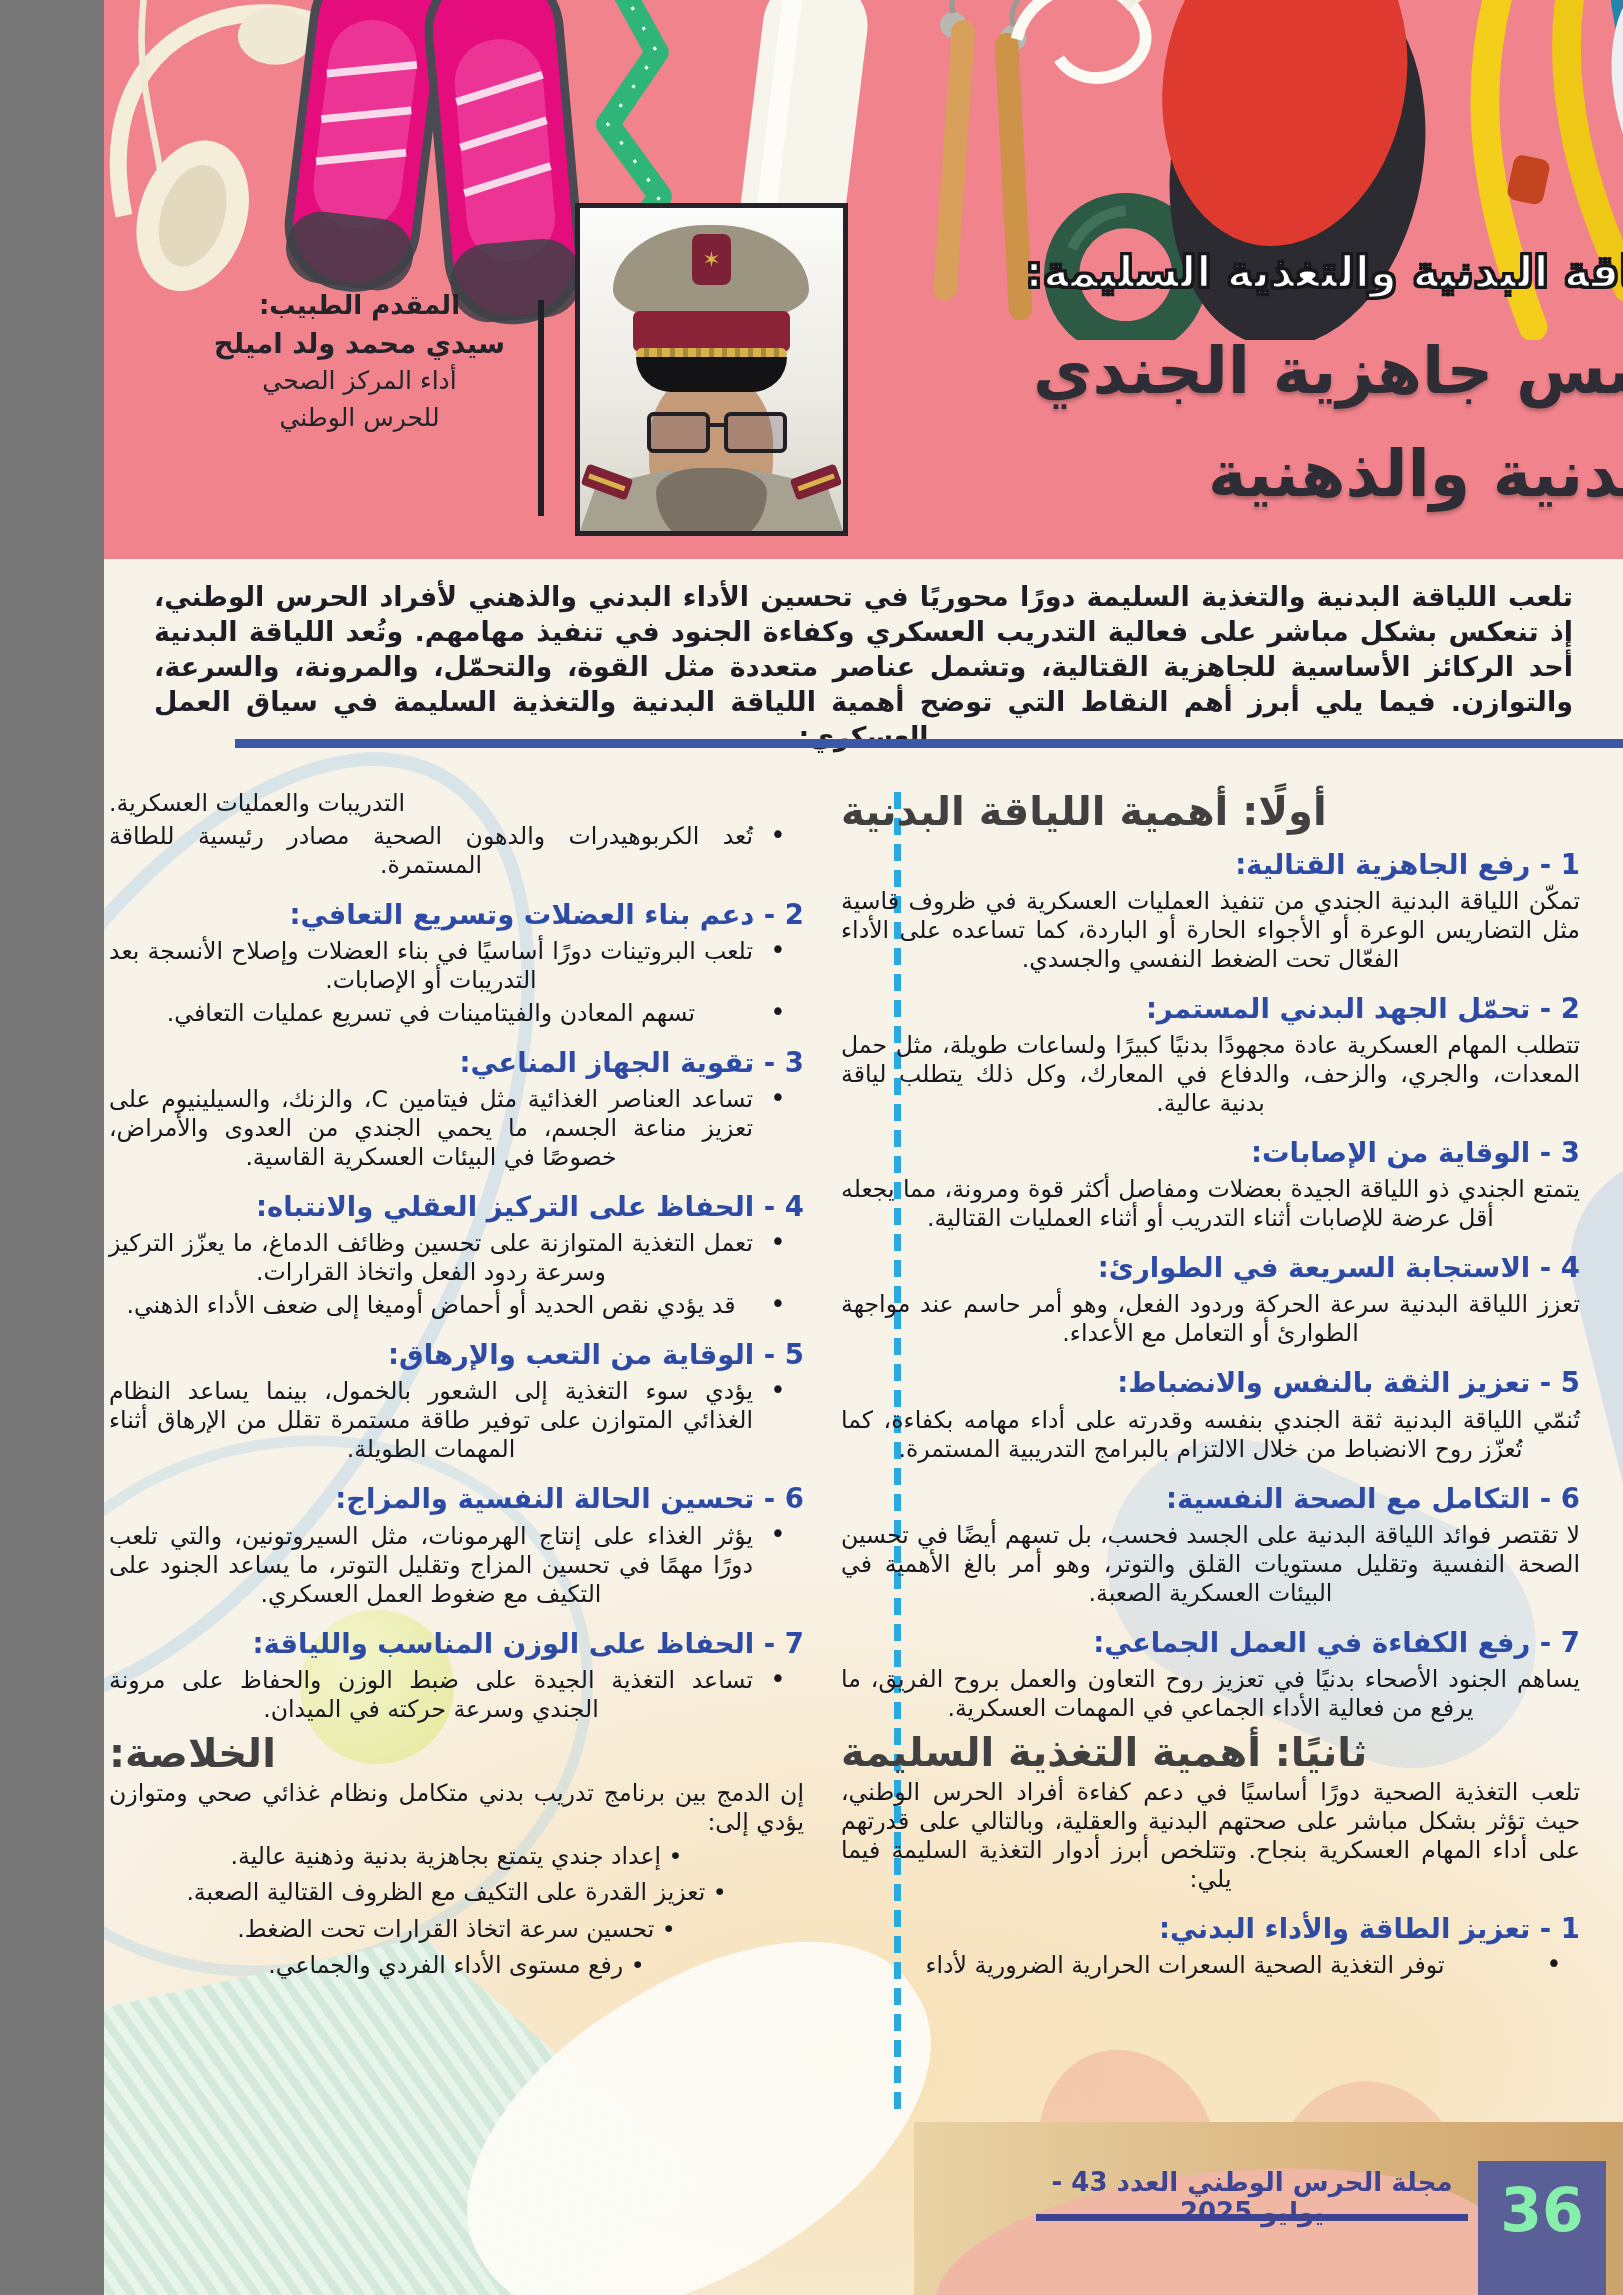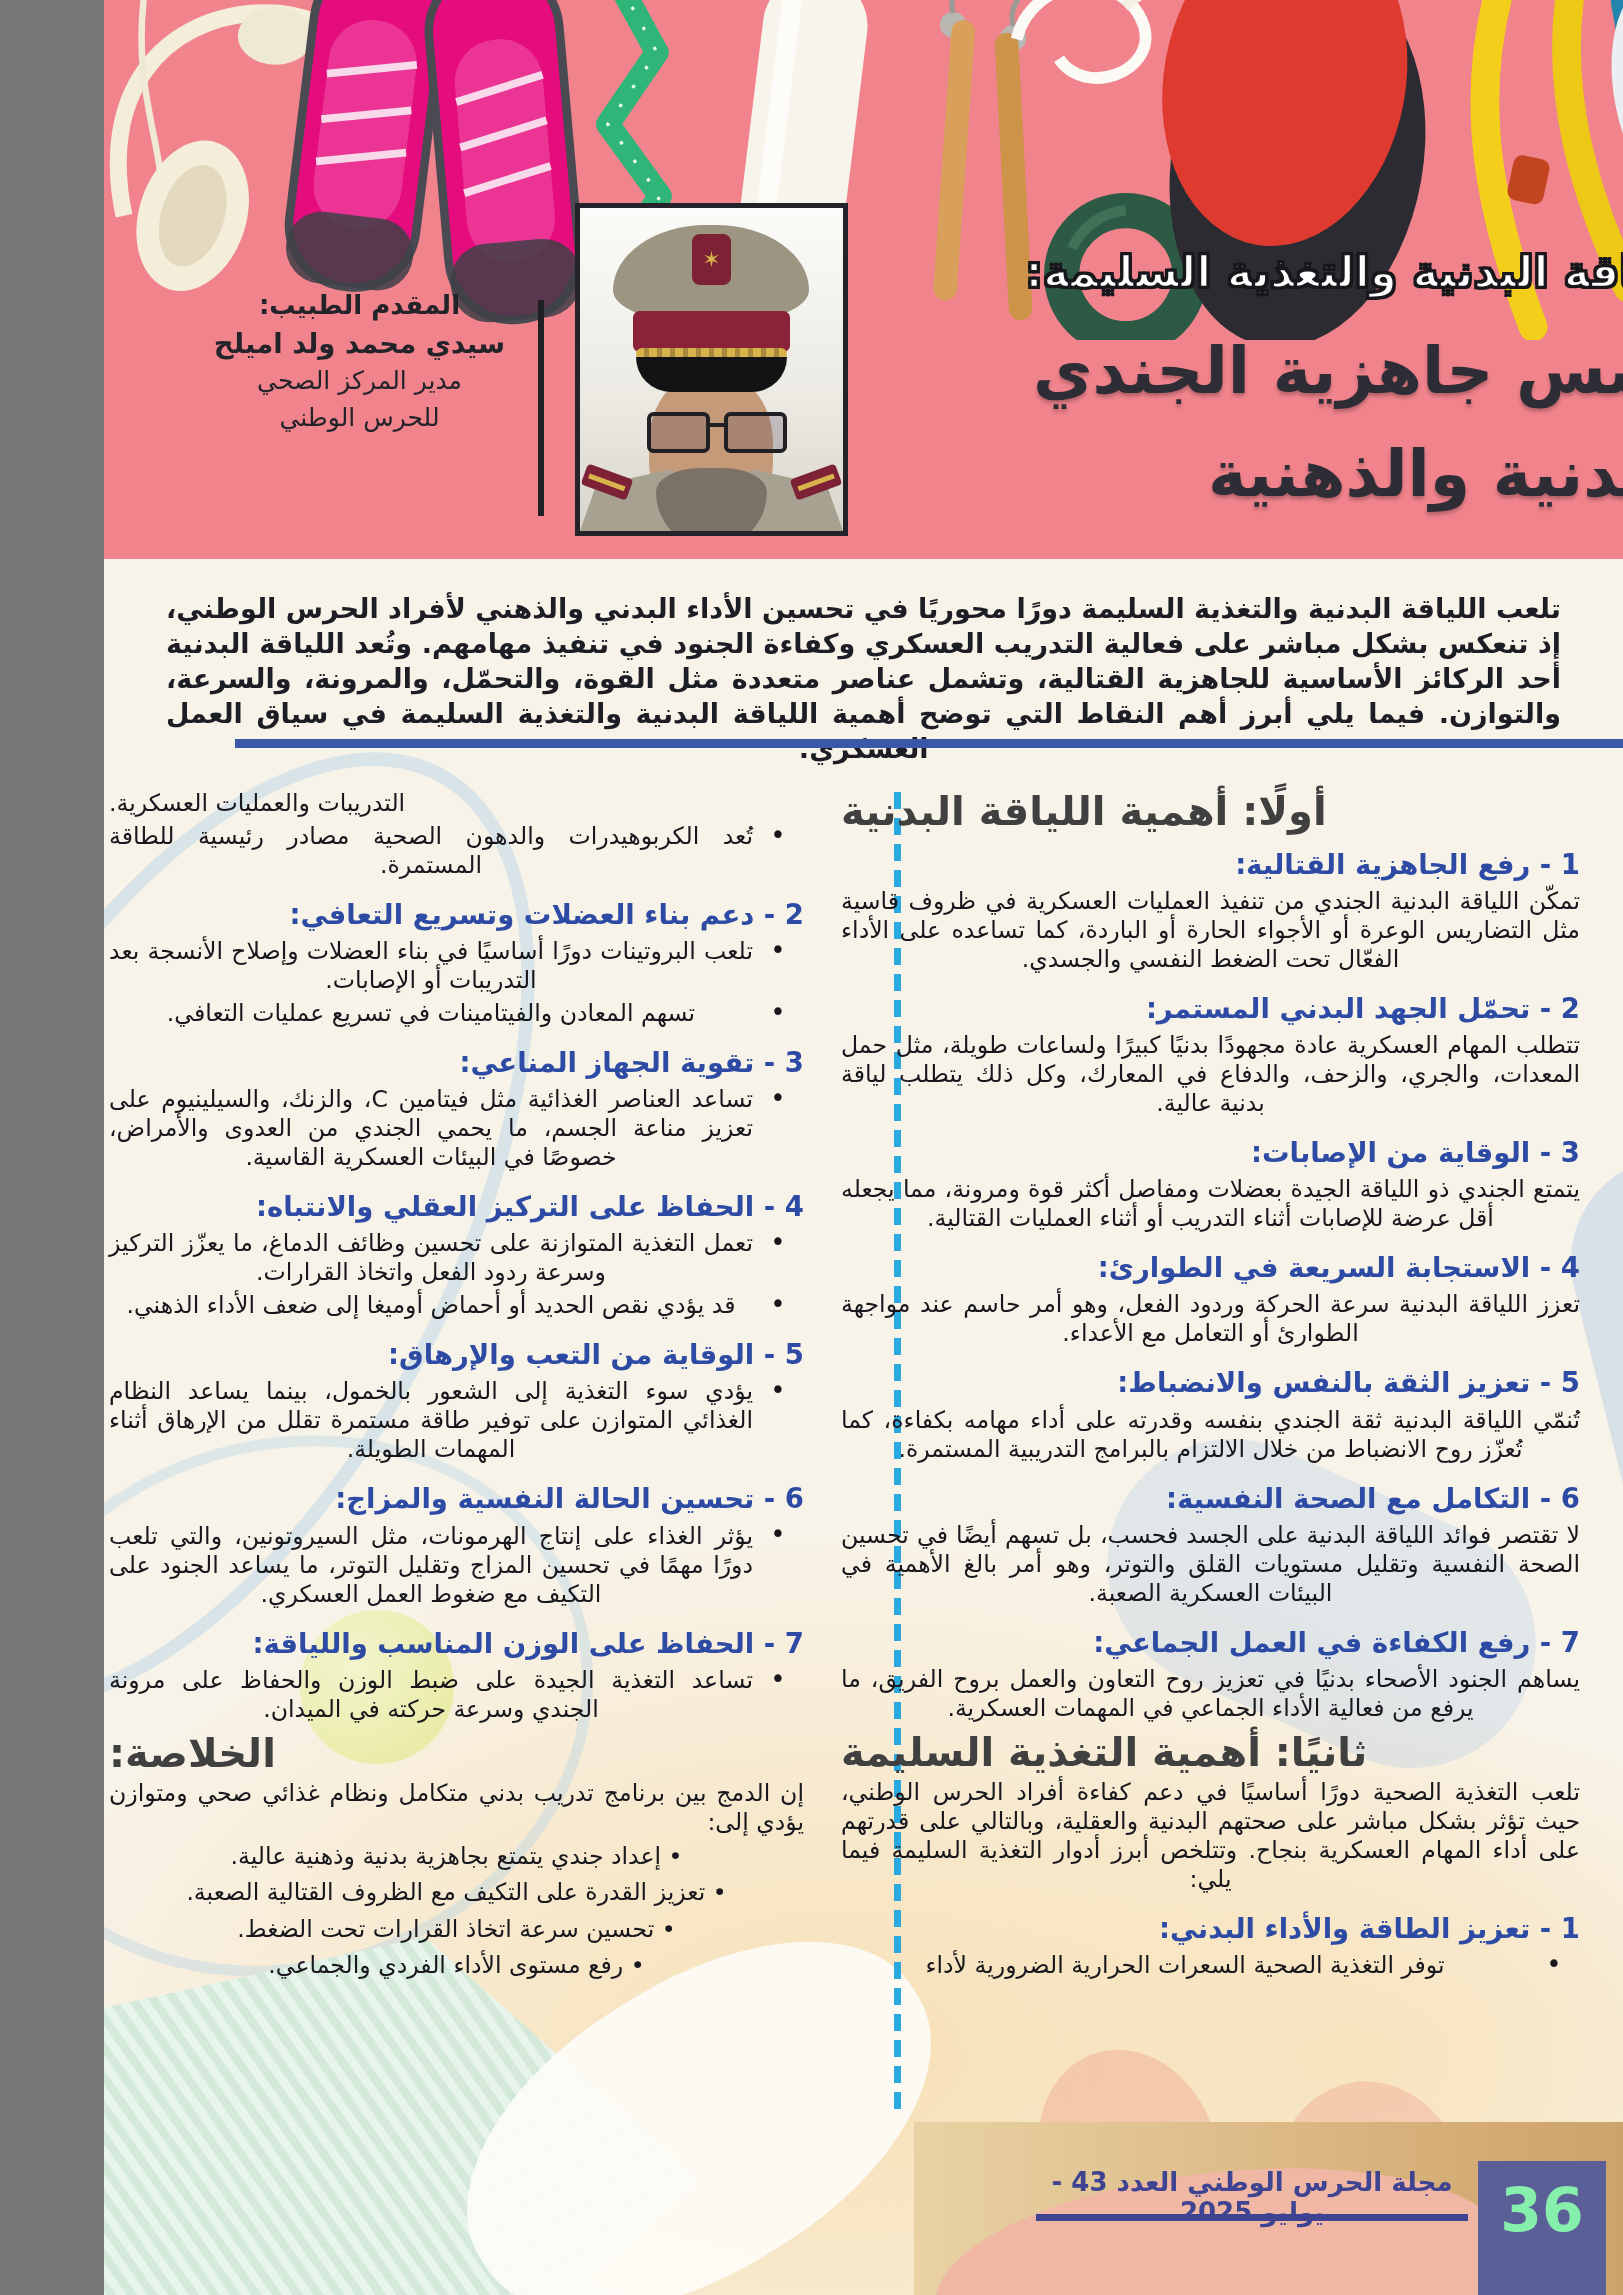--- a/index.html
+++ b/index.html
@@ -75,21 +75,21 @@
   .p-uniform{left:0;top:259px;width:263px;height:64px;background:#a6a190;
     clip-path:polygon(0 100%,6% 30%,34% 4%,50% 34%,66% 4%,94% 30%,100% 100%);}
   .p-collar{left:110px;top:281px;width:43px;height:42px;background:#59564c;
     clip-path:polygon(50% 0,100% 100%,0 100%);}
   .p-ep-l{left:2.6px;top:263px;width:48px;height:22px;background:#7d2136;border-radius:3.9px;transform:rotate(20deg);}
   .p-ep-r{left:212px;top:263px;width:48px;height:22px;background:#7d2136;border-radius:3.9px;transform:rotate(-20deg);}
   .p-ep-l::after,.p-ep-r::after{content:"";position:absolute;left:5.2px;top:8.5px;width:38px;height:5.2px;background:#d9b34c;}
   .p-beard{left:76px;top:260px;width:111px;height:80px;background:#7b7265;
     border-radius:40% 40% 50% 50% / 30% 30% 70% 70%;}
   
-  .intro{position:absolute;z-index:2;top:575px;right:46px;left:46px;margin:16px;
+  .intro{position:absolute;z-index:2;top:575px;right:46px;left:46px;margin:4px;
     font-size:27px;font-weight:bold;line-height:35px;color:#1d1d25;
     text-align:justify;text-align-last:center;}
   .intro-rule{position:absolute;z-index:2;left:131px;top:739px;width:1443px;height:8.5px;background:#3b57a8;}
   
   .divider-dashed{position:absolute;z-index:2;left:790px;top:792px;width:6.5px;height:1319px;
     background:repeating-linear-gradient(180deg,#29a9e0 0 17px,rgba(0,0,0,0) 17px 26px);}
   .col{position:absolute;z-index:2;top:789px;color:#17171d;}
   .col-right{right:43px;width:739px;}
   .col-left{right:819px;width:695px;}
   .h-red{margin:10.5px 0 6.5px;font-size:40px;line-height:38px;font-weight:bold;color:#404040;text-align:left;}
@@ -201,21 +201,21 @@
 
     <div class="kicker">اللياقة البدنية والتغذية السليمة:</div>
     <h1 class="title">
       <span>أسس جاهزية الجندي</span>
       <span>البدنية والذهنية</span>
     </h1>
 
     <div class="author">
       <div class="a1">المقدم الطبيب:</div>
       <div class="a2">سيدي محمد ولد اميلح</div>
-      <div class="a3">مدير المركز الصحي</div>
+      <div class="a3">أداء المركز الصحي</div>
       <div class="a4">للحرس الوطني</div>
     </div>
     <div class="author-sep"></div>
 
     <div class="photo">
       <div class="p-face"></div>
       <div class="p-crown"></div>
       <div class="p-badge"></div>
       <div class="p-band"></div>
       <div class="p-braid"></div>

